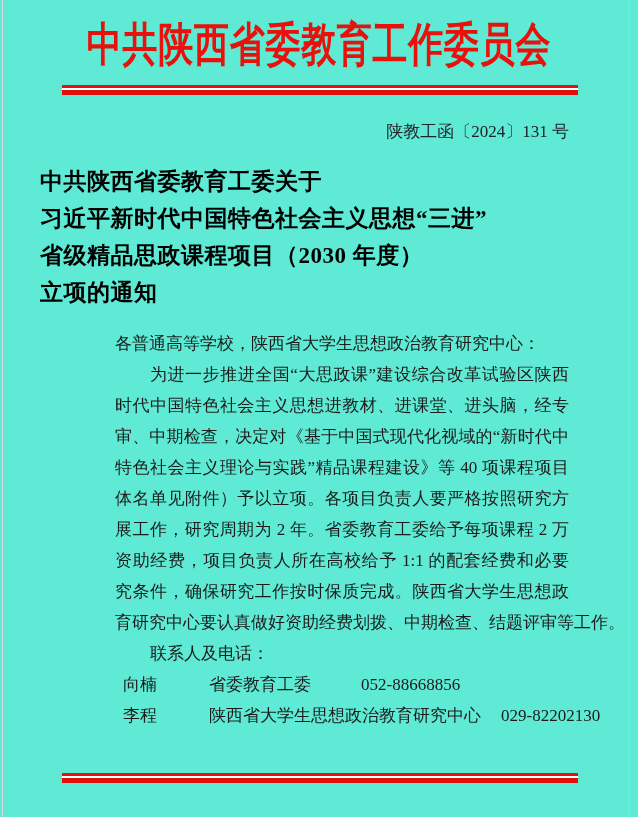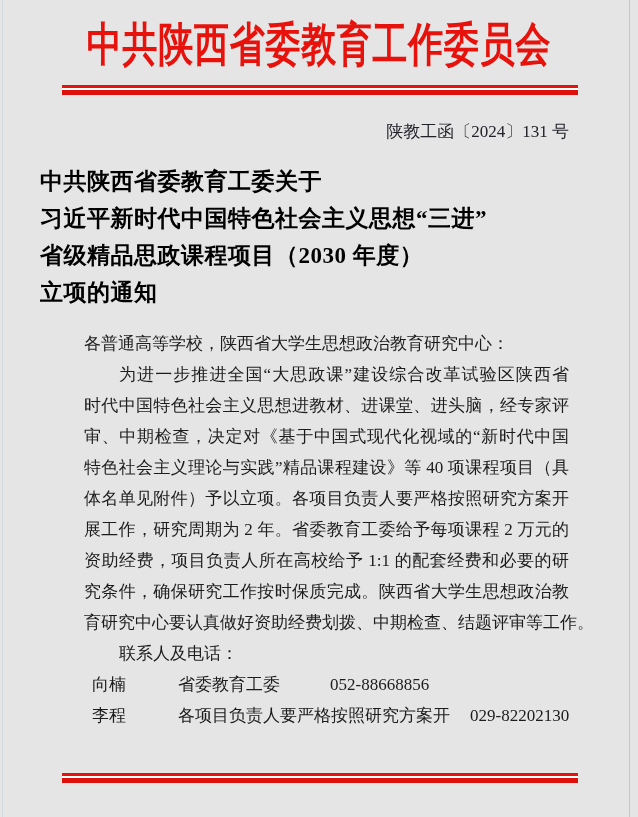--- a/index.html
+++ b/index.html
@@ -1,20 +1,20 @@
 <!DOCTYPE html>
 <html><head>
 <meta charset="utf-8">
 <style>
   html, body { margin: 0; padding: 0; background: #ffffff; }
   .page {
     position: relative;
     width: 638px;
     height: 817px;
-    background: #e5e5e5;
+    background: #5eead4;
     overflow: hidden;
     font-family: "Liberation Serif", "DejaVu Serif", serif;
     color: #1c1c1c;
   }
   .scan-edge {
     position: absolute;
     top: 0; bottom: 0;
     width: 1px;
   }
   .scan-edge.left  { left: 2px;  background: #d4d9e0; }
@@ -71,21 +71,21 @@
 
   .body-block {
     position: absolute;
     top: 328px;
     left: 84px;
     width: 485px;
     font-size: 17px;
     line-height: 31px;
     color: #1c1c1c;
   }
-  .body-line { height: 31px; white-space: nowrap; }
+  .body-line { height: 31px; white-space: nowrap; margin-left: 31px; }
   .body-line.fill {
     white-space: normal;
     text-align: justify;
     text-align-last: justify;
     overflow: hidden;
   }
   .body-line.indent { padding-left: 35px; }
   .contact-row { padding-left: 8px; }
   .contact-row .c-name { display: inline-block; width: 86px; }
   .contact-row.row0 .c-unit { display: inline-block; width: 152px; }
@@ -128,21 +128,21 @@
     <div class="body-line fill">资助经费，项目负责人所在高校给予 1:1 的配套经费和必要的研</div>
     <div class="body-line fill">究条件，确保研究工作按时保质完成。陕西省大学生思想政治教</div>
     <div class="body-line">育研究中心要认真做好资助经费划拨、中期检查、结题评审等工作。</div>
 
     <div class="body-line indent">联系人及电话：</div>
 
     <div class="body-line contact-row row0">
       <span class="c-name">向楠</span><span class="c-unit">省委教育工委</span><span class="c-phone">052-88668856</span>
     </div>
     <div class="body-line contact-row row1">
-      <span class="c-name">李程</span><span class="c-unit">各项目负责人要严格按照研究方案开</span><span class="c-phone">029-82202130</span>
+      <span class="c-name">李程</span><span class="c-unit">陕西省大学生思想政治教育研究中心</span><span class="c-phone">029-82202130</span>
     </div>
   </div>
 
   <div class="red-rule bottom-rule">
     <div class="thin"></div>
       <div class="gap"></div>
       <div class="thick"></div>
   </div>
 
 </div>

